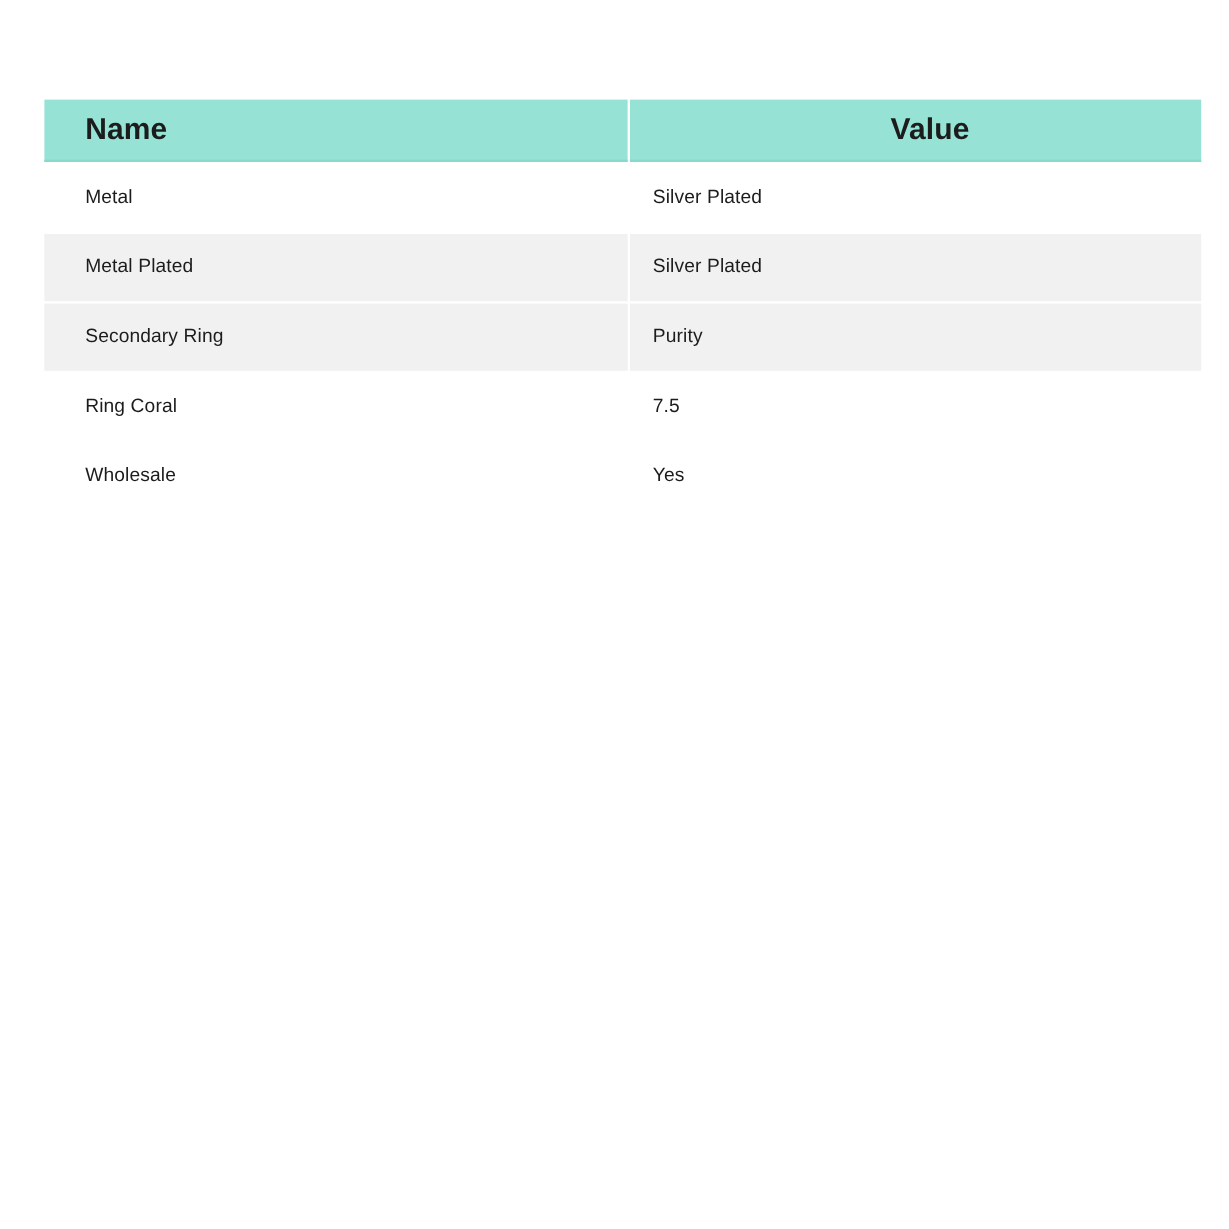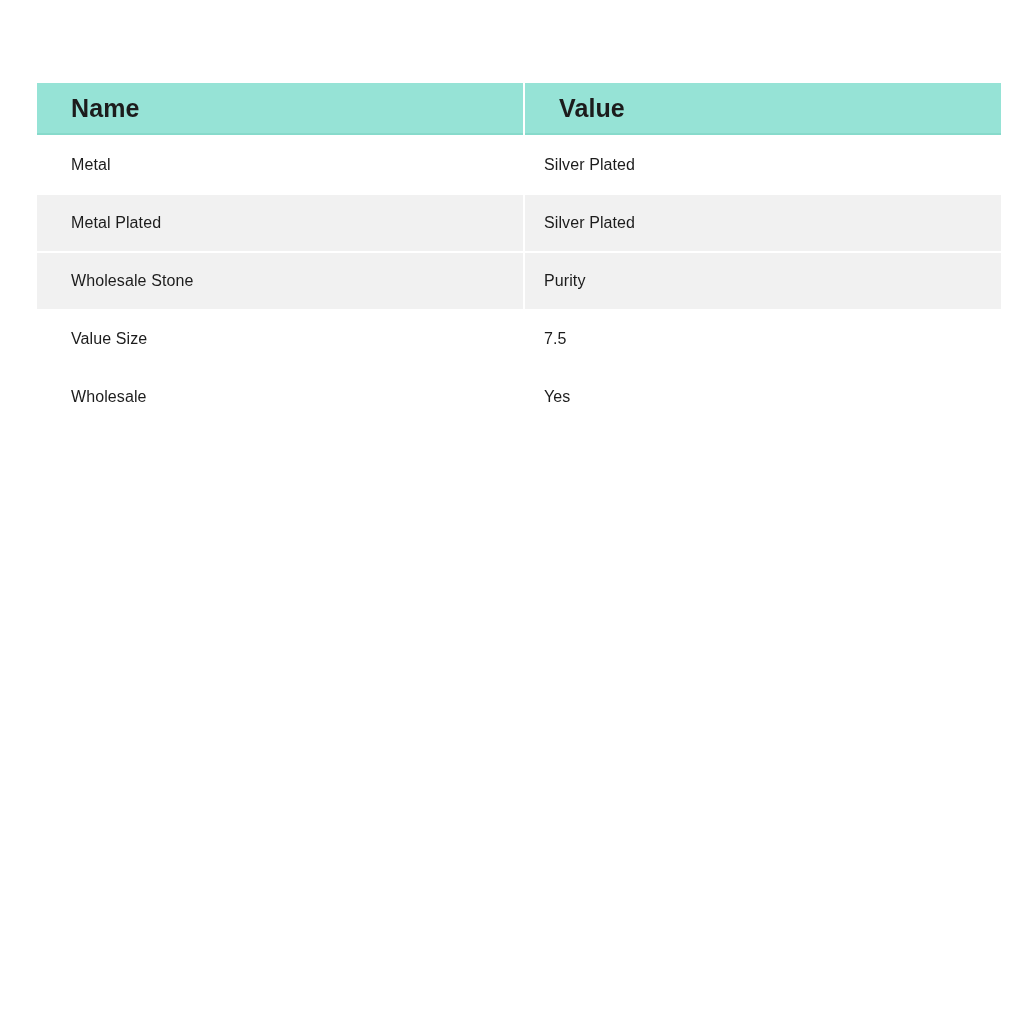--- a/index.html
+++ b/index.html
@@ -33,20 +33,21 @@
     border-bottom: 2px solid var(--header_border, #87dacb);
     height: 50px;
     text-align: left;
     vertical-align: middle;
     font-size: 25px;
     font-weight: 600;
     padding: 0 10px 0 34px;
     letter-spacing: 0.1px;
   }
   table.spec-table th.col-value {
+    text-align: center;
   }
   table.spec-table col.col-name  { width: 486px; }
   table.spec-table col.col-value { width: 476px; }
   table.spec-table td {
     height: 56px;
     vertical-align: middle;
     font-size: 16px;
     font-weight: 400;
     padding: 0 10px 0 34px;
     background: #ffffff;
@@ -77,25 +78,25 @@
     <tbody>
       <tr>
         <td class="cell-name">Metal</td>
         <td class="cell-value">Silver Plated</td>
       </tr>
       <tr class="alt">
         <td class="cell-name">Metal Plated</td>
         <td class="cell-value">Silver Plated</td>
       </tr>
       <tr class="alt">
-        <td class="cell-name">Wholesale Stone</td>
+        <td class="cell-name">Secondary Ring</td>
         <td class="cell-value">Purity</td>
       </tr>
       <tr>
-        <td class="cell-name">Value Size</td>
+        <td class="cell-name">Ring Coral</td>
         <td class="cell-value">7.5</td>
       </tr>
       <tr>
         <td class="cell-name">Wholesale</td>
         <td class="cell-value">Yes</td>
       </tr>
     </tbody>
   </table>
 </div>
 

